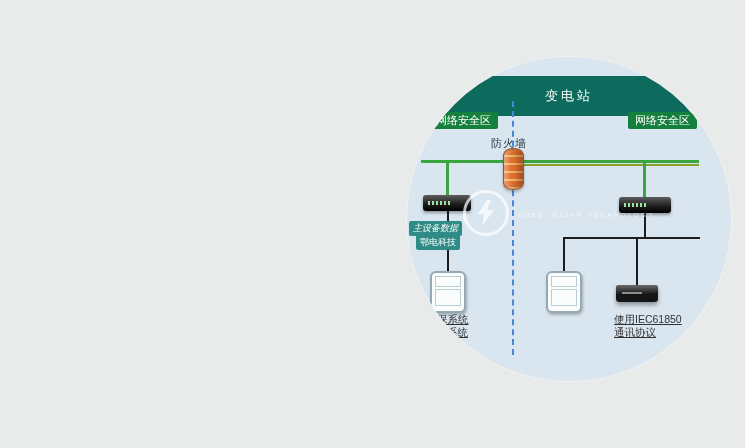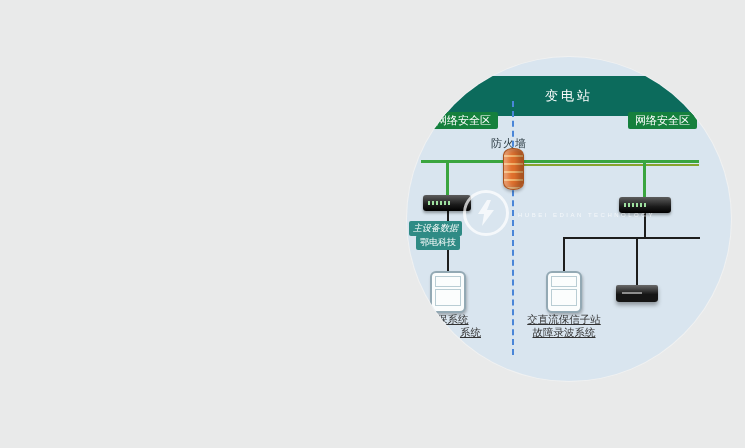--- a/index.html
+++ b/index.html
@@ -129,21 +129,21 @@
     box-shadow:0 3px 4px rgba(0,0,0,.35);z-index:3;
   }
   .recorder::after{
     content:"";position:absolute;left:6px;top:7px;width:20px;height:2px;background:#8d8d8d;
   }
 
   
   .caption{font-size:10.5px;color:#333;line-height:13px;text-align:center;white-space:nowrap;z-index:3;}
   .caption div{position:static;text-decoration:underline;}
   .cap-left{left:30px;top:256px;text-align:left;}
-  .cap-left div:last-child{margin-left:23px;}
+  .cap-left div:last-child{margin-left:10px;}
   .cap-mid{left:110px;top:256px;width:94px;}
   .cap-right{left:207px;top:256px;text-align:left;}
 
   
   .watermark{
     left:56px;top:133px;display:flex;align-items:center;gap:9px;
     color:rgba(255,255,255,.72);z-index:6;pointer-events:none;
   }
   .watermark *{position:static;}
   .wm-logo{
@@ -220,25 +220,25 @@
       </div>
     </div>
 
     <div class="recorder"></div>
 
     <div class="caption cap-left">
       <div>保系统</div>
       <div>系统</div>
     </div>
 
-    <div class="caption cap-mid">
-      <div>交直流保信子站</div>
-      <div>故障录波系统</div>
-    </div>
-
+
+    <div class="caption cap-right">
+      <div>使用IEC61850</div>
+      <div>通讯协议</div>
+    </div>
 
     <div class="watermark">
       <div class="wm-logo">
         <svg width="20" height="26" viewBox="0 0 20 26">
           <path d="M11 0 L2 14 h6 L6 26 L18 10 h-7 L15 0 Z" fill="currentColor"></path>
         </svg>
       </div>
       <div class="wm-text">
         <div class="wm-sub">HUBEI EDIAN TECHNOLOGY</div>
       </div>

